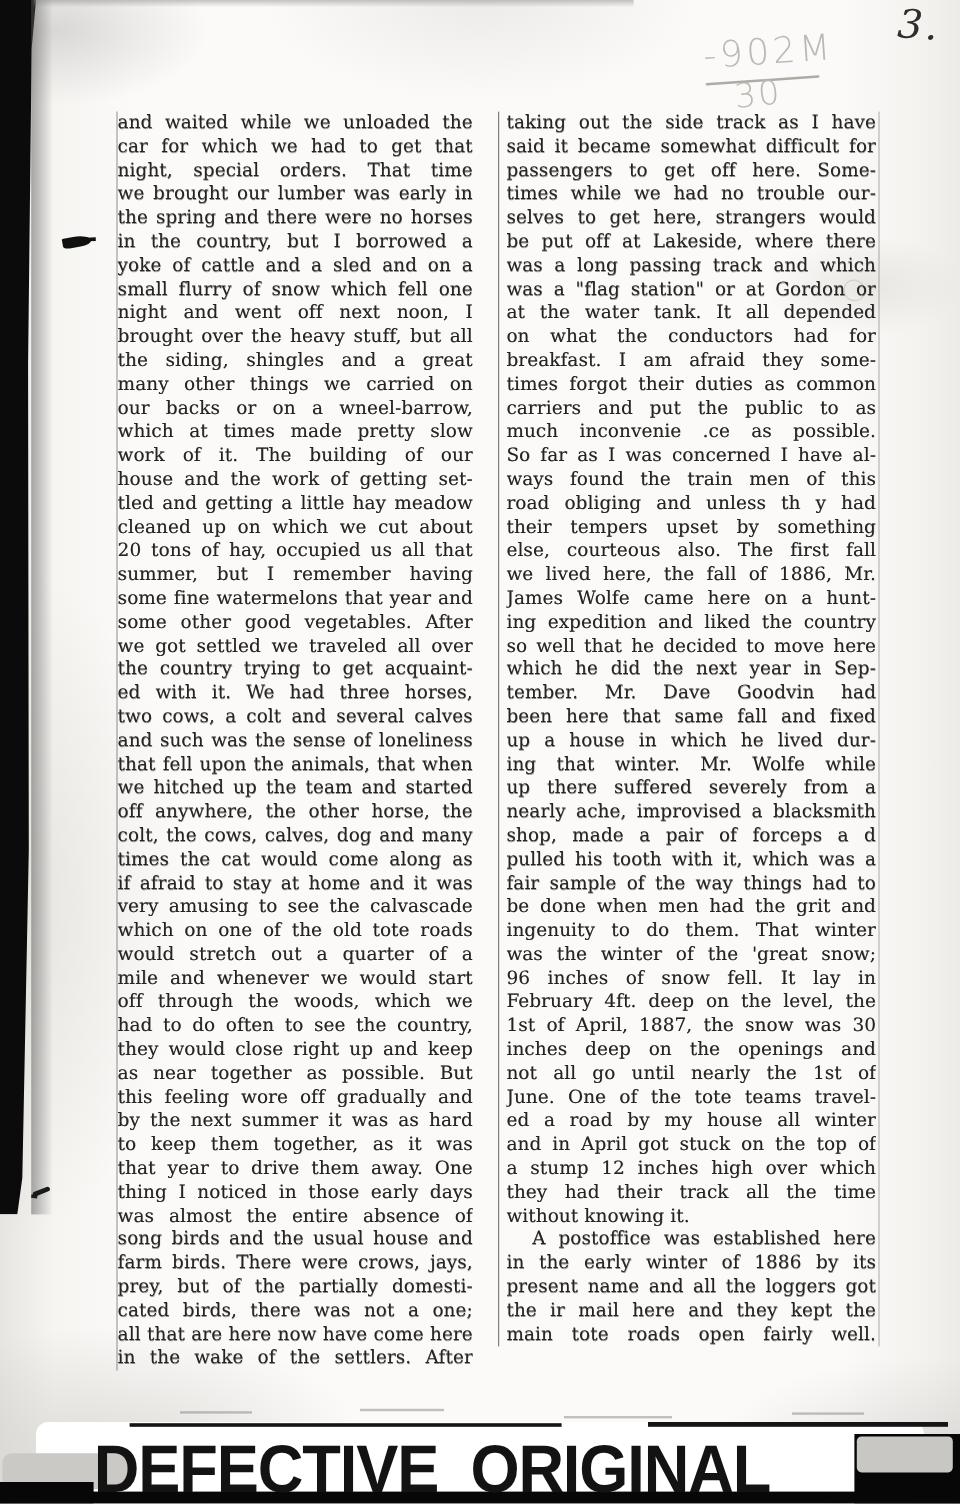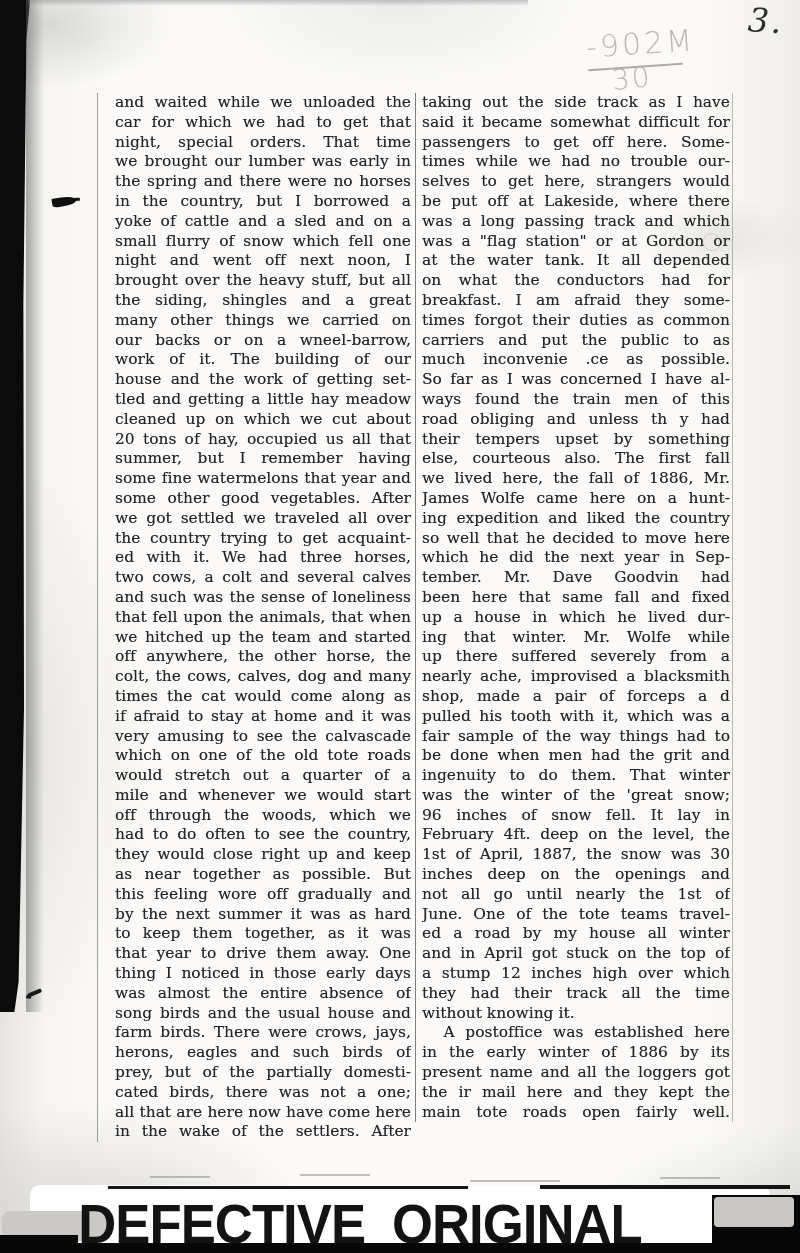--- a/index.html
+++ b/index.html
@@ -31,21 +31,21 @@
   .edge-top{
     position:absolute;left:28px;top:0;width:500px;height:6px;
     background:linear-gradient(180deg,rgba(140,140,140,.5),rgba(0,0,0,0));
   }
   
   .column{
     position:absolute;top:93px;
     color:#242424;
     font-size:15.3px;
   }
-  .col-left{left:97px;width:296px;border-left:1px solid rgba(70,70,70,.5);padding-left:17px;}
+  .col-left{left:97px;width:296px;border-left:1px solid rgba(70,70,70,.5);padding-left:0;}
   .col-right{
     left:415px;width:308px;
     border-left:1px solid rgba(60,60,60,.65);
     border-right:1px solid rgba(90,90,90,.4);
     padding-left:6px;padding-right:2px;
   }
   .text-line{
     height:19.8px;line-height:19.6px;
     text-align:justify;text-align-last:justify;
     overflow:hidden;white-space:nowrap0;
@@ -147,20 +147,21 @@
     <div class="text-line">we brought our lumber was early in</div>
     <div class="text-line">the spring and there were no horses</div>
     <div class="text-line">in the country, but I borrowed a</div>
     <div class="text-line">yoke of cattle and a sled and on a</div>
     <div class="text-line">small flurry of snow which fell one</div>
     <div class="text-line">night and went off next noon, I</div>
     <div class="text-line">brought over the heavy stuff, but all</div>
     <div class="text-line">the siding, shingles and a great</div>
     <div class="text-line">many other things we carried on</div>
     <div class="text-line">our backs or on a wneel-barrow,</div>
+    <div class="text-line">which at times made pretty slow</div>
     <div class="text-line">work of it. The building of our</div>
     <div class="text-line">house and the work of getting set-</div>
     <div class="text-line">tled and getting a little hay meadow</div>
     <div class="text-line">cleaned up on which we cut about</div>
     <div class="text-line">20 tons of hay, occupied us all that</div>
     <div class="text-line">summer, but I remember having</div>
     <div class="text-line">some fine watermelons that year and</div>
     <div class="text-line">some other good vegetables. After</div>
     <div class="text-line">we got settled we traveled all over</div>
     <div class="text-line">the country trying to get acquaint-</div>
@@ -182,21 +183,20 @@
     <div class="text-line">they would close right up and keep</div>
     <div class="text-line">as near together as possible. But</div>
     <div class="text-line">this feeling wore off gradually and</div>
     <div class="text-line">by the next summer it was as hard</div>
     <div class="text-line">to keep them together, as it was</div>
     <div class="text-line">that year to drive them away. One</div>
     <div class="text-line">thing I noticed in those early days</div>
     <div class="text-line">was almost the entire absence of</div>
     <div class="text-line">song birds and the usual house and</div>
     <div class="text-line">farm birds. There were crows, jays,</div>
-    <div class="text-line">herons, eagles and such birds of</div>
     <div class="text-line">prey, but of the partially domesti-</div>
     <div class="text-line">cated birds, there was not a one;</div>
     <div class="text-line">all that are here now have come here</div>
     <div class="text-line">in the wake of the settlers. After</div>
   </div>
 <div class="column col-right">
     <div class="text-line">taking out the side track as I have</div>
     <div class="text-line">said it became somewhat difficult for</div>
     <div class="text-line">passengers to get off here. Some-</div>
     <div class="text-line">times while we had no trouble our-</div>

